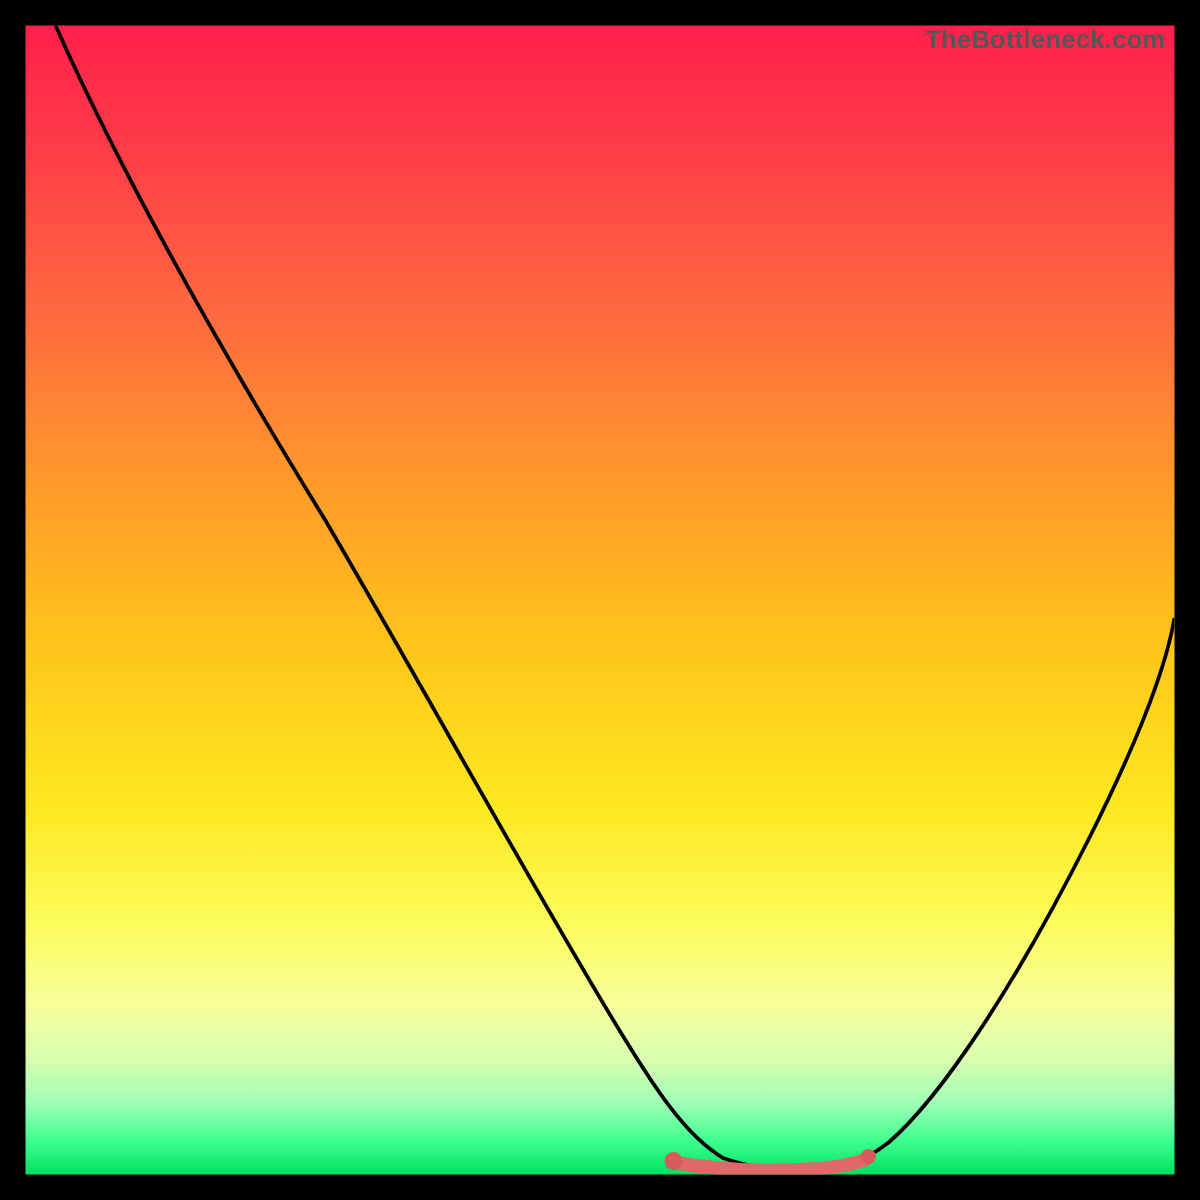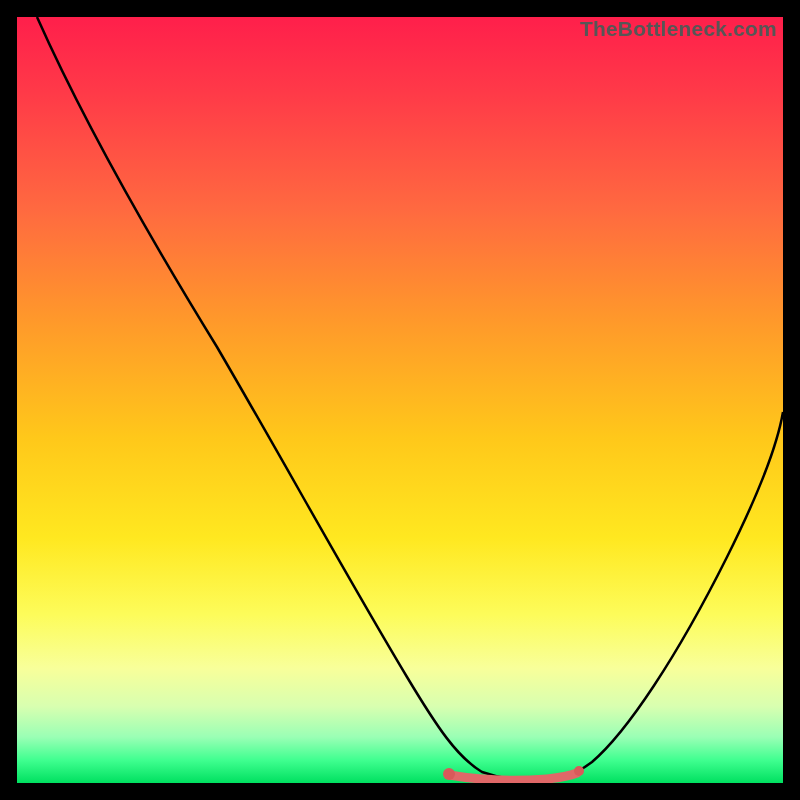--- a/index.html
+++ b/index.html
@@ -29,21 +29,21 @@
       #9affb5 94%,
       #40ff90 97%,
       #00e060 100%
     );
   }
   .watermark {
     position: absolute;
     top: 0px;
     right: 6px;
     font-family: Arial, Helvetica, sans-serif;
-    font-size: 21px;
+    font-size: 17px;
     font-weight: bold;
     color: #565656;
     letter-spacing: 0.2px;
     text-align: center;
   }
   svg.curves {
     position: absolute;
     left: 0; top: 0;
     width: 766px; height: 766px;
   }

